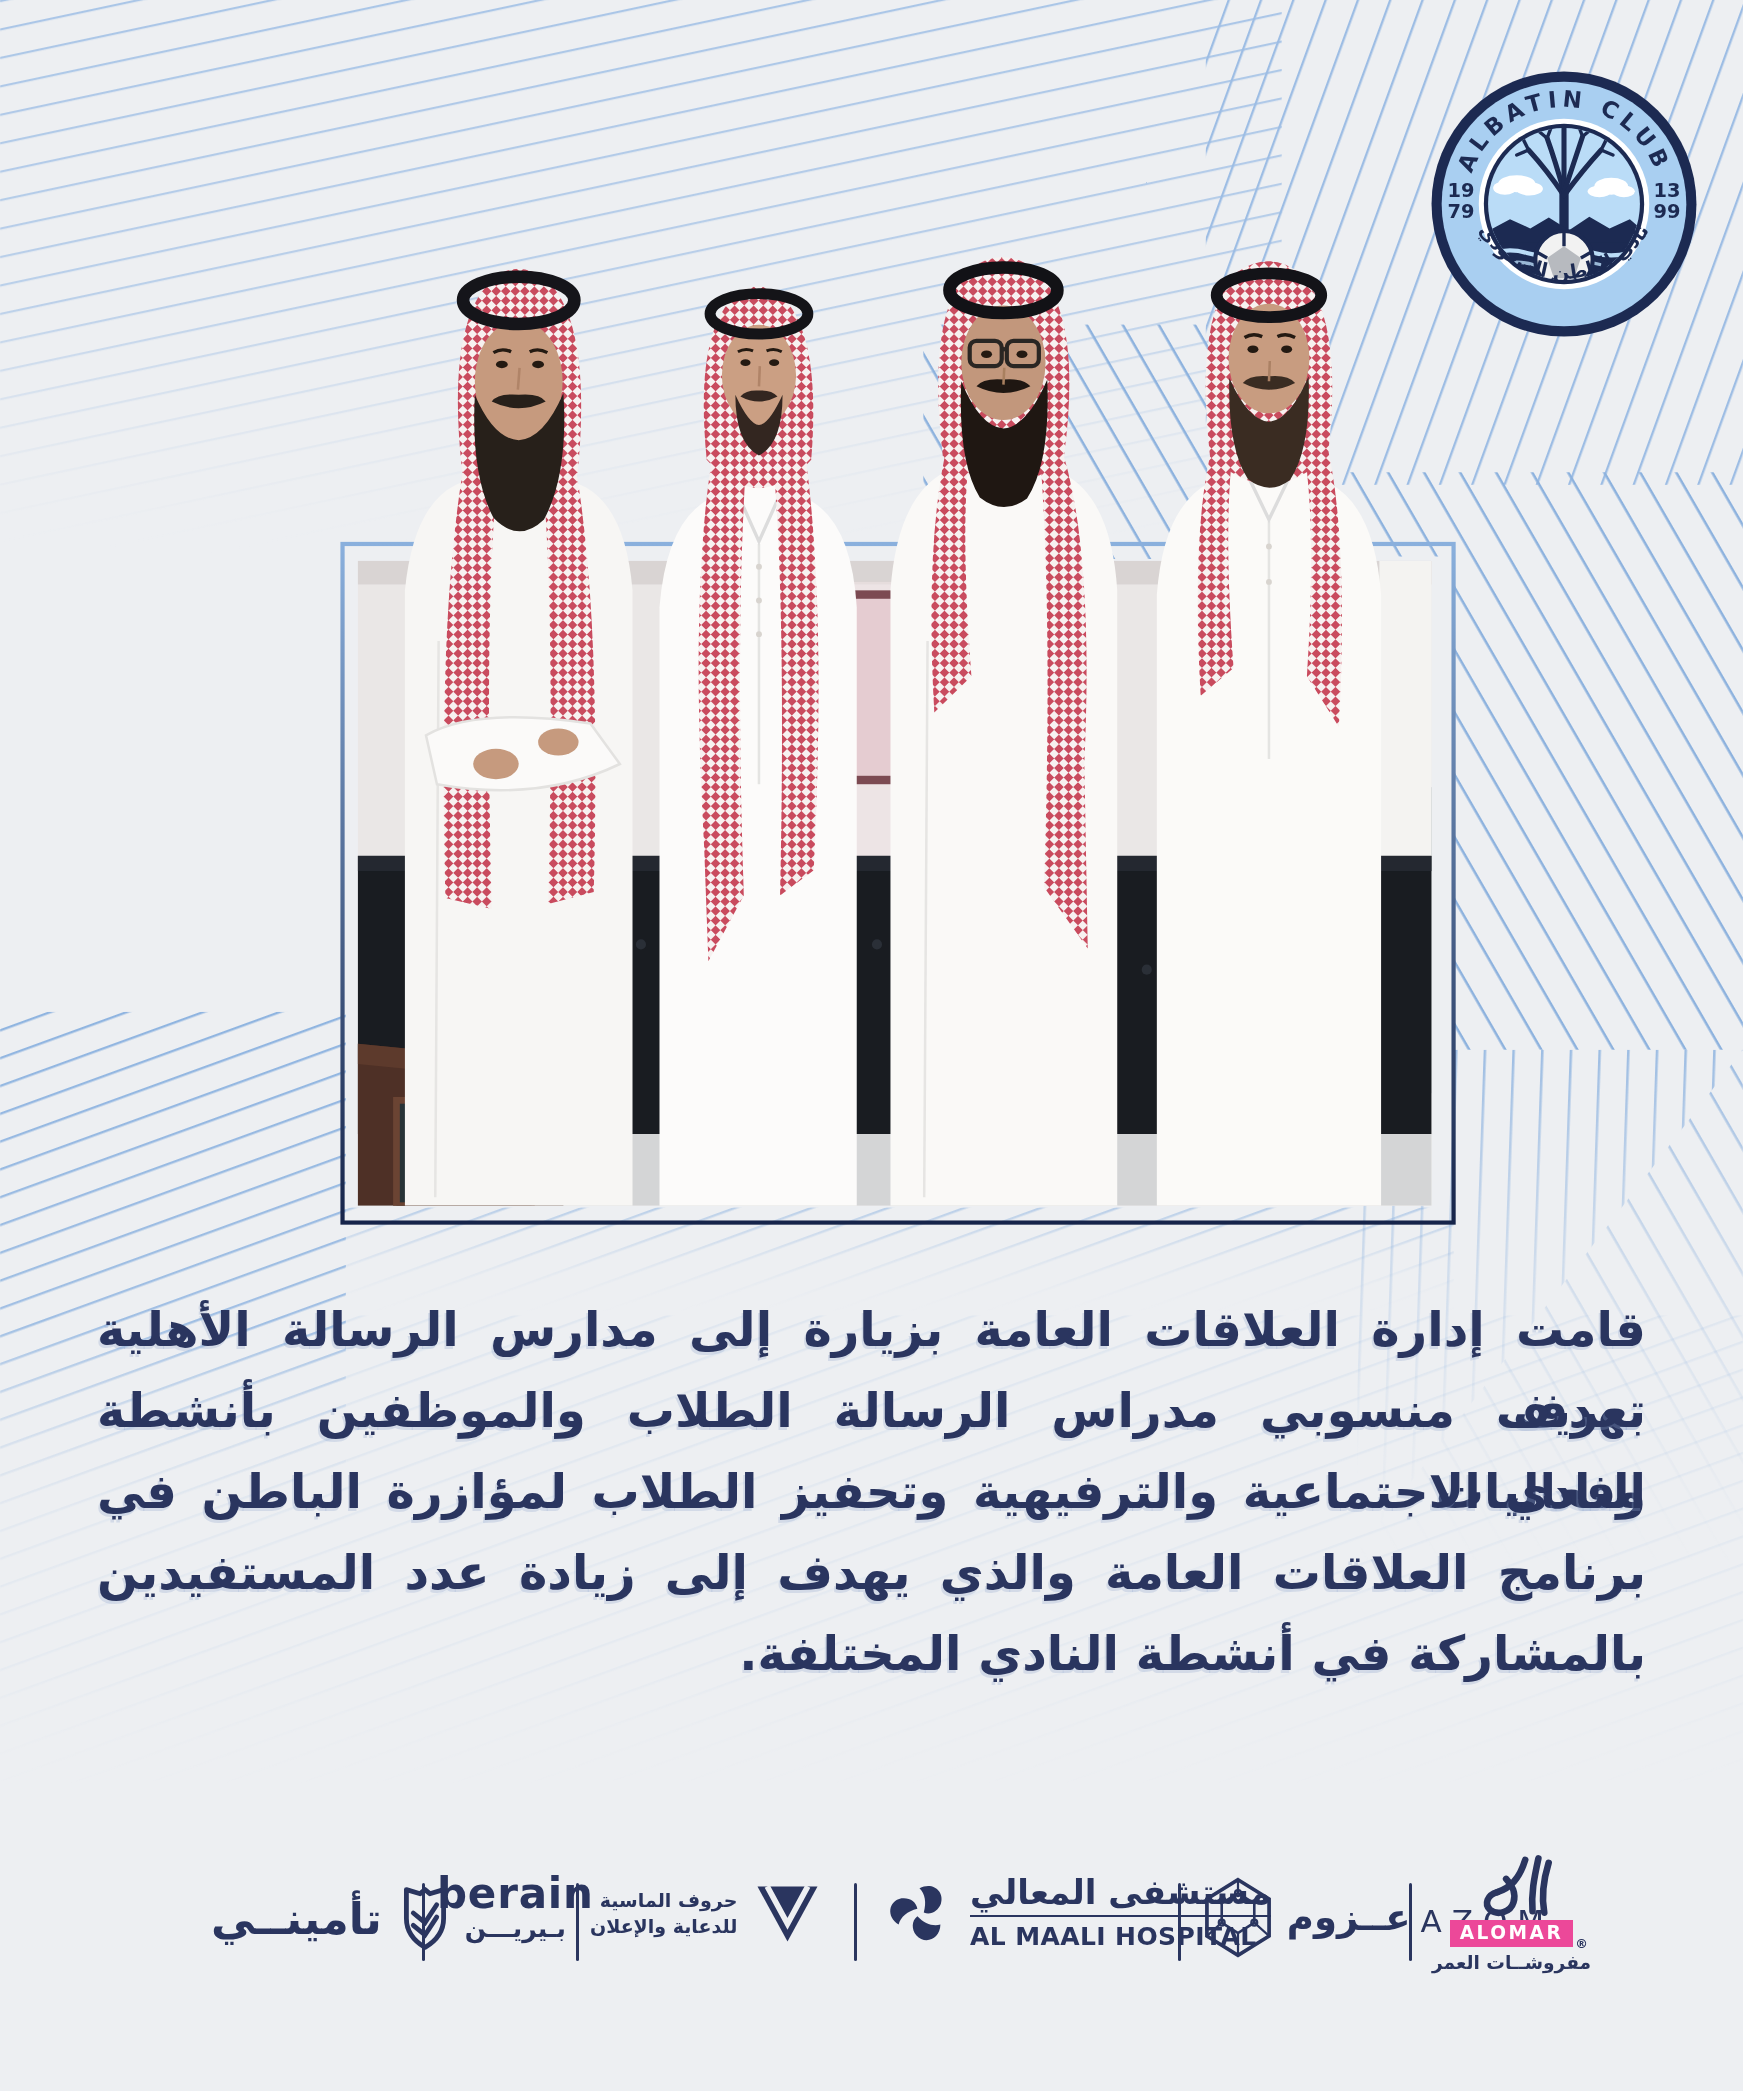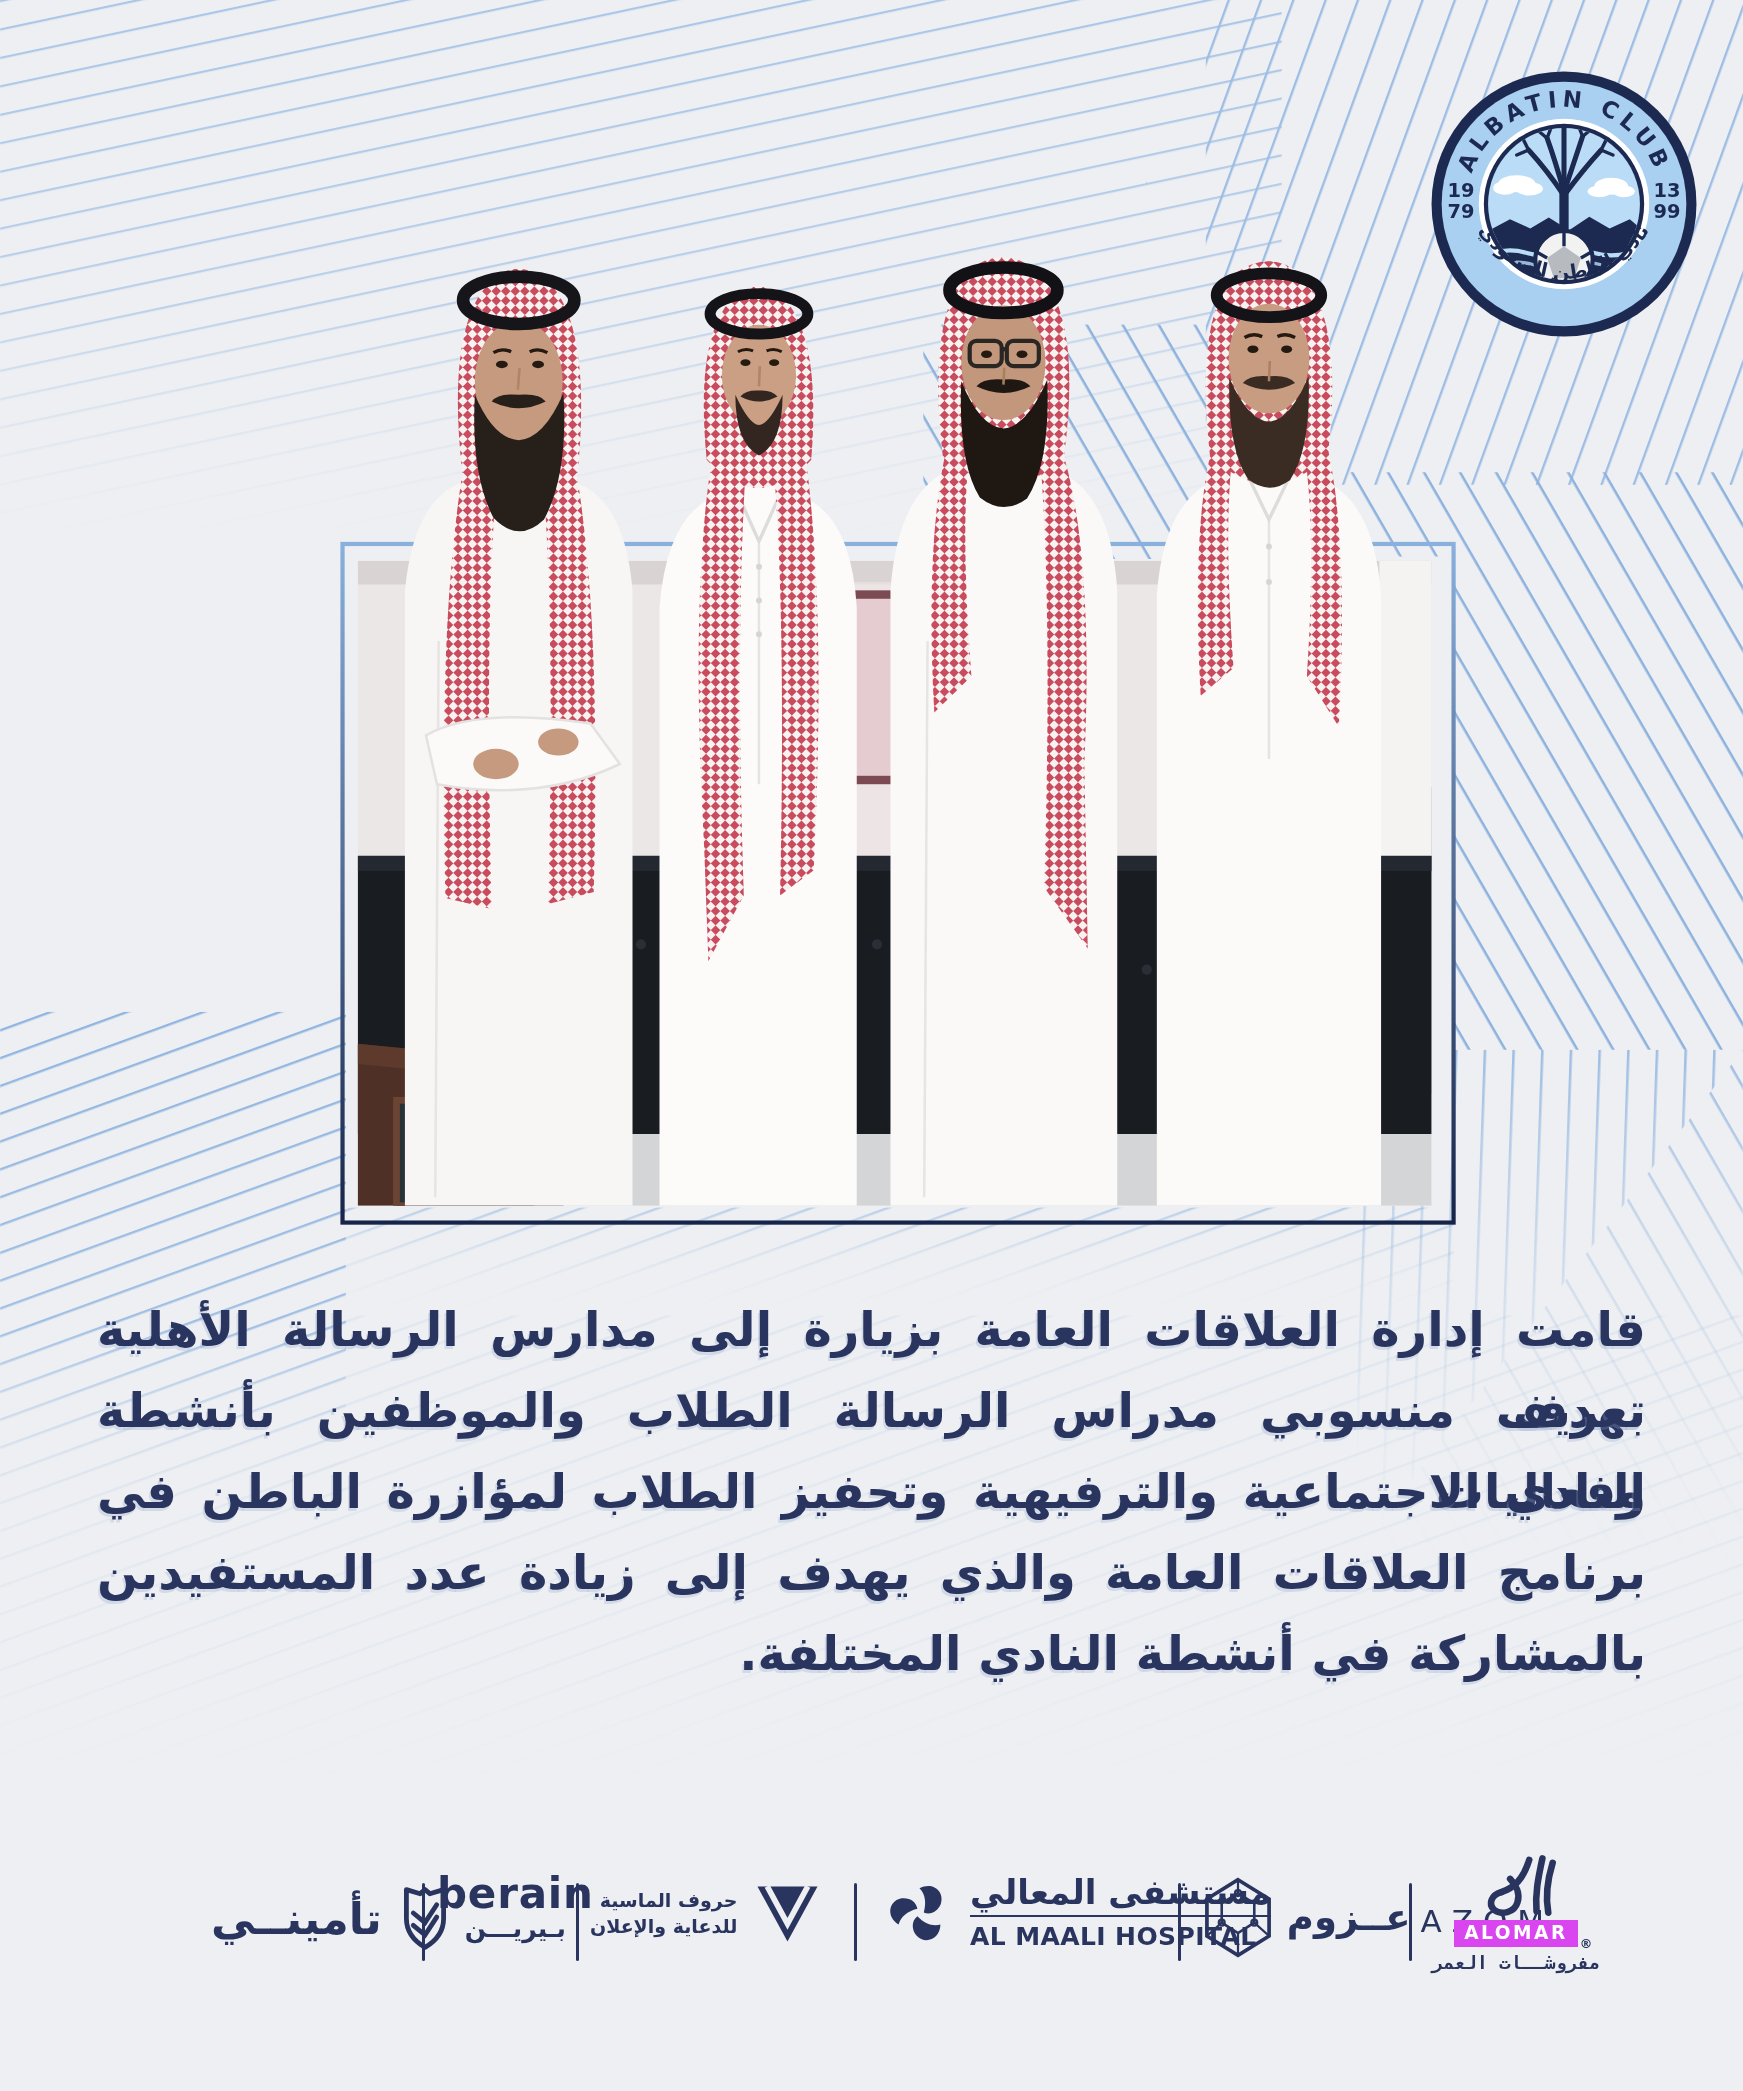--- a/index.html
+++ b/index.html
@@ -34,24 +34,24 @@
   #sp-huroof .txt{text-align:right;font-weight:bold;font-size:19px;line-height:1.35;}
   #sp-almaali{left:884px;top:20px;gap:15px;}
   #sp-almaali .col{display:flex;flex-direction:column;align-items:flex-start;}
   #sp-almaali .arab{font-size:34px;font-weight:bold;line-height:1.1;border-bottom:2.5px solid #2a355f;padding-bottom:3.4px;}
   #sp-almaali .latin{font-size:25px;font-weight:bold;letter-spacing:0.4px;margin-top:5px;}
   #sp-azom{left:1201px;top:22px;gap:11.8px;}
   #sp-azom .col{display:flex;flex-direction:row;align-items:center;}
   #sp-azom .arab{font-size:37px;font-weight:bold;line-height:1;letter-spacing:3.4px;}
   #sp-azom .latin{font-size:31px;font-weight:normal;letter-spacing:10px;margin-top:6.7px;text-indent:10px;}
   #sp-alomar{left:1432px;top:0px;flex-direction:column;align-items:center;}
-  #sp-alomar .band{background:#d946ef;color:#fff;font-weight:bold;font-size:18.6px;letter-spacing:2.5px;
+  #sp-alomar .band{background:#ec4899;color:#fff;font-weight:bold;font-size:18.6px;letter-spacing:2.5px;
       padding:3.4px 10px;position:relative;line-height:1.1;}
   #sp-alomar .reg{position:absolute;right:-17px;bottom:-3.4px;color:#2a355f;font-size:12.6px;}
-  #sp-alomar .arab{font-size:18.6px;font-weight:bold;margin-top:5px;letter-spacing:0.8px;font-family:Liberation Mono, monospace;}
+  #sp-alomar .arab{font-size:18.6px;font-weight:bold;margin-top:5px;letter-spacing:0.8px;}
   svg text{font-family:"DejaVu Sans","Liberation Sans",sans-serif;}
 </style>
 </head>
 <body>
 
 <svg class="abs" style="left:0;top:0" width="1743" height="2091" viewBox="0 0 2067 2480">
   <defs>
     <pattern id="lnA" patternUnits="userSpaceOnUse" width="12" height="33" patternTransform="rotate(-12)">
       <rect width="12" height="2.6" fill="#a6c3e6"></rect>
     </pattern>

